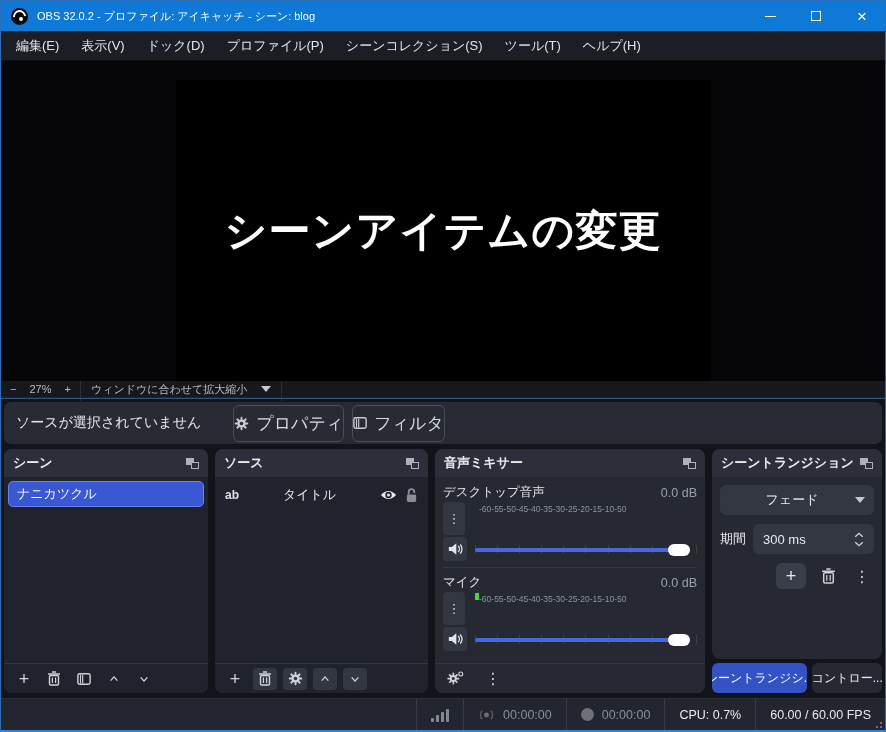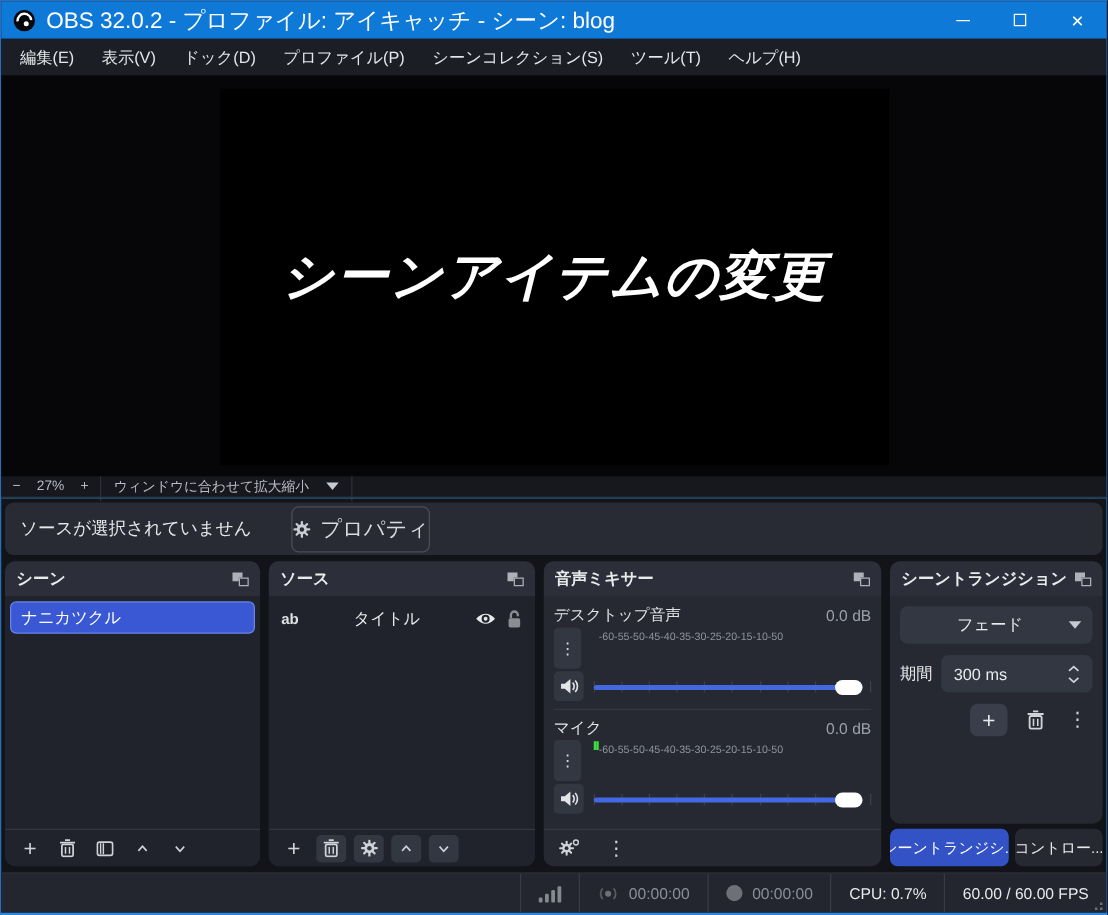--- a/index.html
+++ b/index.html
@@ -25,31 +25,31 @@
   *{box-sizing:border-box;margin:0;padding:0;font-family:"Liberation Sans","DejaVu Sans",sans-serif;}
   html,body{width:886px;height:732px;overflow:hidden;background:#000;}
   .window{width:886px;height:732px;display:flex;flex-direction:column;background:var(--win-bg);
     border:1px solid #2a6db8;border-bottom:2px solid #2b87e0;}
   
   .titlebar{height:30px;background:var(--c-titlebar);display:flex;align-items:center;flex:0 0 auto;}
   .obs-logo{width:17px;height:17px;border-radius:50%;background:#06080c;margin-left:10px;position:relative;flex:0 0 auto;}
   .obs-logo::before{content:"";position:absolute;inset:2px;border-radius:50%;border:2px solid transparent;
     border-top-color:#fff;border-left-color:#fff;transform:rotate(40deg);}
   .obs-logo::after{content:"";position:absolute;width:4px;height:4px;border-radius:50%;background:#fff;left:8px;top:9px;}
-  .title-text{color:#fff;font-size:18px;margin-left:9px;white-space:nowrap;}
+  .title-text{color:#fff;font-size:11px;margin-left:9px;white-space:nowrap;}
   .tb-spacer{flex:1;}
   .tb-btn{width:46px;height:30px;display:flex;align-items:center;justify-content:center;color:#fff;}
   .glyph-min{width:11px;height:1px;background:#fff;}
   .glyph-max{width:10px;height:10px;border:1px solid #fff;}
   .glyph-close{font-size:17px;line-height:1;}
   
   .menubar{height:30px;background:#1b1e24;display:flex;align-items:center;padding-left:4px;flex:0 0 auto;border-bottom:1px solid #0c0d10;}
   .menu-item{color:#e4e6e9;font-size:13px;padding:6px 11px;white-space:nowrap;}
   
-  .preview{height:320px;background:#060608;position:relative;flex:0 0 auto;display:flex;align-items:center;justify-content:center;font-style:italic;}
+  .preview{height:320px;background:#060608;position:relative;flex:0 0 auto;display:flex;align-items:flex-end;justify-content:center;}
   .canvas{width:535px;height:301px;background:#000;display:flex;align-items:center;justify-content:center;}
   .canvas-text{color:#fff;font-size:42px;font-weight:700;letter-spacing:1px;white-space:nowrap;}
   
   .zoombar{height:17px;background:#16181d;display:flex;align-items:center;font-size:11px;color:#b9bcc2;flex:0 0 auto;border-bottom:1px solid #24262d;}
   .zoombar .zbtn{padding:0 9px;}
   .zoom-level{padding:0 4px;}
   .fit-group{display:flex;align-items:center;border-left:1px solid #2c2f37;border-right:1px solid #2c2f37;height:100%;padding:12px 10px;gap:14px;}
   .caret-down{width:0;height:0;border-left:5px solid transparent;border-right:5px solid transparent;border-top:6px solid #c6c9cf;}
   
   .context-wrap{height:50px;padding:3px 3px 4px 3px;flex:0 0 auto;border-top:1px solid #2b547e;}
@@ -188,20 +188,30 @@
                 <rect x="8.8" y="1" width="2.4" height="18" rx="1" transform="rotate(45 10 10)"></rect>
                 <rect x="8.8" y="1" width="2.4" height="18" rx="1" transform="rotate(90 10 10)"></rect>
                 <rect x="8.8" y="1" width="2.4" height="18" rx="1" transform="rotate(135 10 10)"></rect>
                 <circle cx="10" cy="10" r="5.4"></circle>
               </g>
               <circle cx="10" cy="10" r="2.4" fill="#282b33"></circle>
             </svg>
         </span>
         <span>プロパティ</span>
       </div>
+      <div class="ctx-btn">
+        <span class="icon">
+          <svg width="14" height="14" viewBox="0 0 16 16">
+              <rect x="1" y="2" width="14" height="12" rx="2" fill="none" stroke="currentColor" stroke-width="1.6"></rect>
+              <line x1="4" y1="3" x2="4" y2="13" stroke="currentColor" stroke-width="1.3"></line>
+              <line x1="6.5" y1="3" x2="6.5" y2="13" stroke="currentColor" stroke-width="1.3"></line>
+            </svg>
+        </span>
+        <span>フィルタ</span>
+      </div>
     </div>
   </div>
 
   <div class="docks">
 
     <div class="panel" style="width:204px;flex:0 0 auto;">
       <div class="panel-header">
         <span class="panel-title">シーン</span>
         <span class="popout">
             <span class="b"></span>

